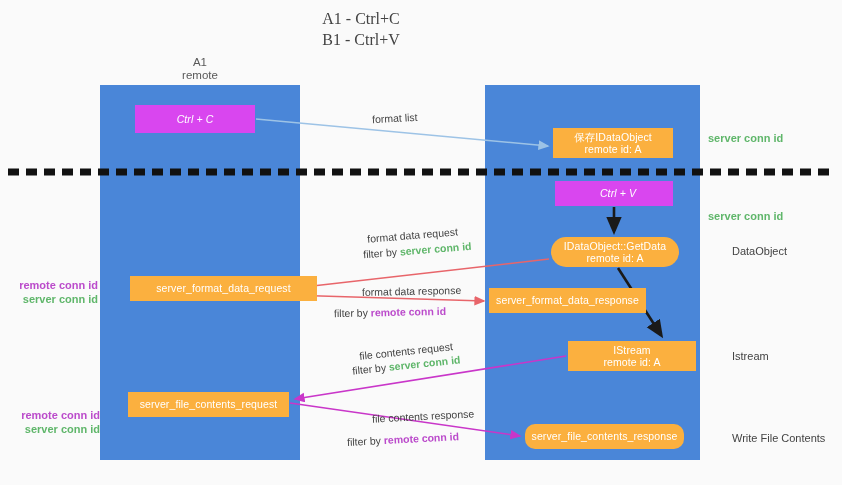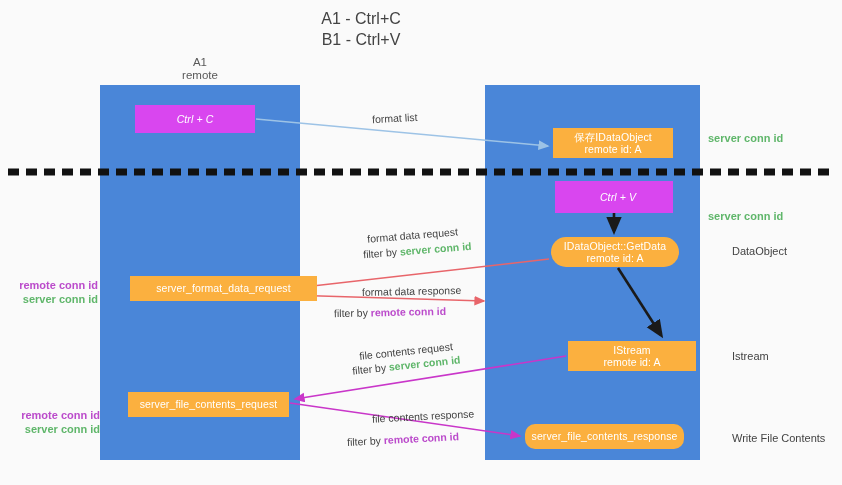--- a/index.html
+++ b/index.html
@@ -14,20 +14,21 @@
   #stage{position:absolute;left:0;top:0;width:842px;height:485px;}
   .abs{position:absolute;}
 
   
   #title{
     left:0;top:8px;width:722px;
     text-align:center;
     font-size:16px;line-height:21px;
     color:#434343;
     white-space:pre-line;
+    font-family:Liberation Serif, serif;
   }
 
   
   .col-head{
     text-align:center;font-size:11.5px;line-height:13px;color:#595959;
     white-space:pre-line;
   }
   #headA{left:100px;top:56px;width:200px;}
   #headB{left:485px;top:56px;width:215px;}
 
@@ -45,21 +46,21 @@
     font-size:10.5px;
     line-height:12.5px;
     white-space:pre-line;
     letter-spacing:.1px;
   }
   .green{background:#d946ef;font-style:italic;}
   .orange{background:#fbb03f;}
 
   #boxCtrlC{left:135px;top:105px;width:120px;height:28px;}
   #boxIDataObject{left:553px;top:128px;width:120px;height:30px;}
-  #boxCtrlV{left:555px;top:181px;width:118px;height:32px;padding-left:8px;}
+  #boxCtrlV{left:555px;top:181px;width:118px;height:25px;padding-left:8px;}
   #boxGetData{left:551px;top:237px;width:128px;height:30px;border-radius:15px;}
   #boxFmtDataReq{left:130px;top:276px;width:187px;height:25px;}
   #boxFmtDataResp{left:489px;top:288px;width:157px;height:25px;}
   #boxIStream{left:568px;top:341px;width:128px;height:30px;}
   #boxFileReq{left:128px;top:392px;width:161px;height:25px;}
   #boxFileResp{left:525px;top:424px;width:159px;height:25px;border-radius:10px;}
 
   
   .side{font-size:11px;line-height:13px;white-space:pre-line;}
   .green-txt{color:#5fb66a;font-weight:bold;}
@@ -139,20 +140,21 @@
     <line x1="8" y1="172" x2="834" y2="172" stroke="#111111" stroke-width="7" stroke-dasharray="11 7"></line>
   </svg>
 
   <div class="abs box green" id="boxCtrlC">Ctrl + C</div>
   <div class="abs box orange" id="boxIDataObject">保存IDataObject
 remote id: A</div>
   <div class="abs box green" id="boxCtrlV">Ctrl + V</div>
   <div class="abs box orange" id="boxGetData">IDataObject::GetData
 remote id: A</div>
   <div class="abs box orange" id="boxFmtDataReq">server_format_data_request</div>
+  <div class="abs box orange" id="boxFmtDataResp">server_format_data_response</div>
   <div class="abs box orange" id="boxIStream">IStream
 remote id: A</div>
   <div class="abs box orange" id="boxFileReq">server_file_contents_request</div>
   <div class="abs box orange" id="boxFileResp">server_file_contents_response</div>
 
   <div class="abs side green-txt" id="sideServer1">server conn id</div>
   <div class="abs side green-txt" id="sideServer2">server conn id</div>
   <div class="abs side grey-txt" id="sideDataObject">DataObject</div>
   <div class="abs side grey-txt" id="sideIstream">Istream</div>
   <div class="abs side grey-txt" id="sideWriteFile">Write File Contents</div>

